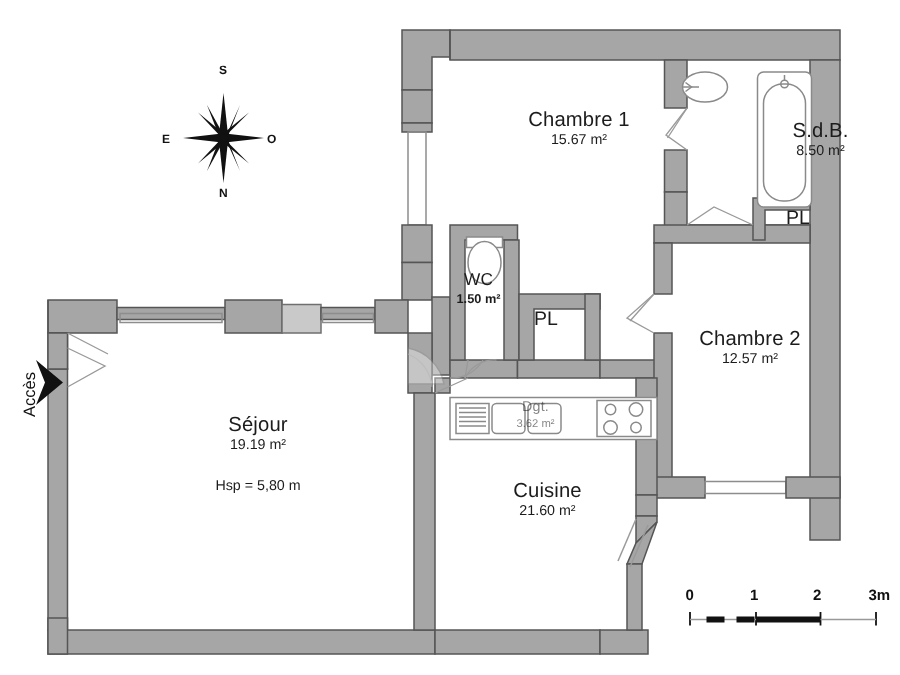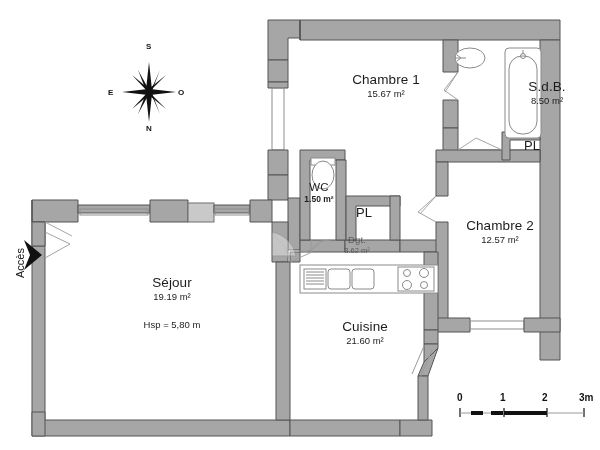--- a/index.html
+++ b/index.html
@@ -9,21 +9,21 @@
     color:#1a1a1a;
   }
   #plan{position:absolute;left:0;top:0;width:600px;height:450px;}
   .lbl{position:absolute;text-align:center;white-space:nowrap;line-height:1.15;}
   .lbl .nm{font-size:13.5px;color:#1c1c1c;letter-spacing:.1px;}
   .lbl .ar{font-size:9.5px;color:#1c1c1c;margin-top:1px;}
   .lbl.small .nm{font-size:11.5px;}
   .lbl.small .ar{font-size:8.5px;font-weight:bold;}
   .lbl.tiny .nm{font-size:9.5px;}
   .lbl.tiny .ar{font-size:7.5px;}
-  .lbl.ghost{opacity:.55;}
+  .lbl.ghost{opacity:.55;margin-top:32px;}
   .hsp{position:absolute;font-size:9.5px;color:#1c1c1c;white-space:nowrap;}
   .pl{position:absolute;font-size:13px;color:#1c1c1c;white-space:nowrap;}
   .acces{position:absolute;font-size:11px;color:#111;
          transform:rotate(-90deg);transform-origin:left top;white-space:nowrap;}
   .compass{position:absolute;}
   .compass .c{position:absolute;font-size:8px;font-weight:bold;color:#111;}
   .scale{position:absolute;}
   .scale .t{position:absolute;font-size:10px;font-weight:bold;color:#111;}
 </style>
 </head>

